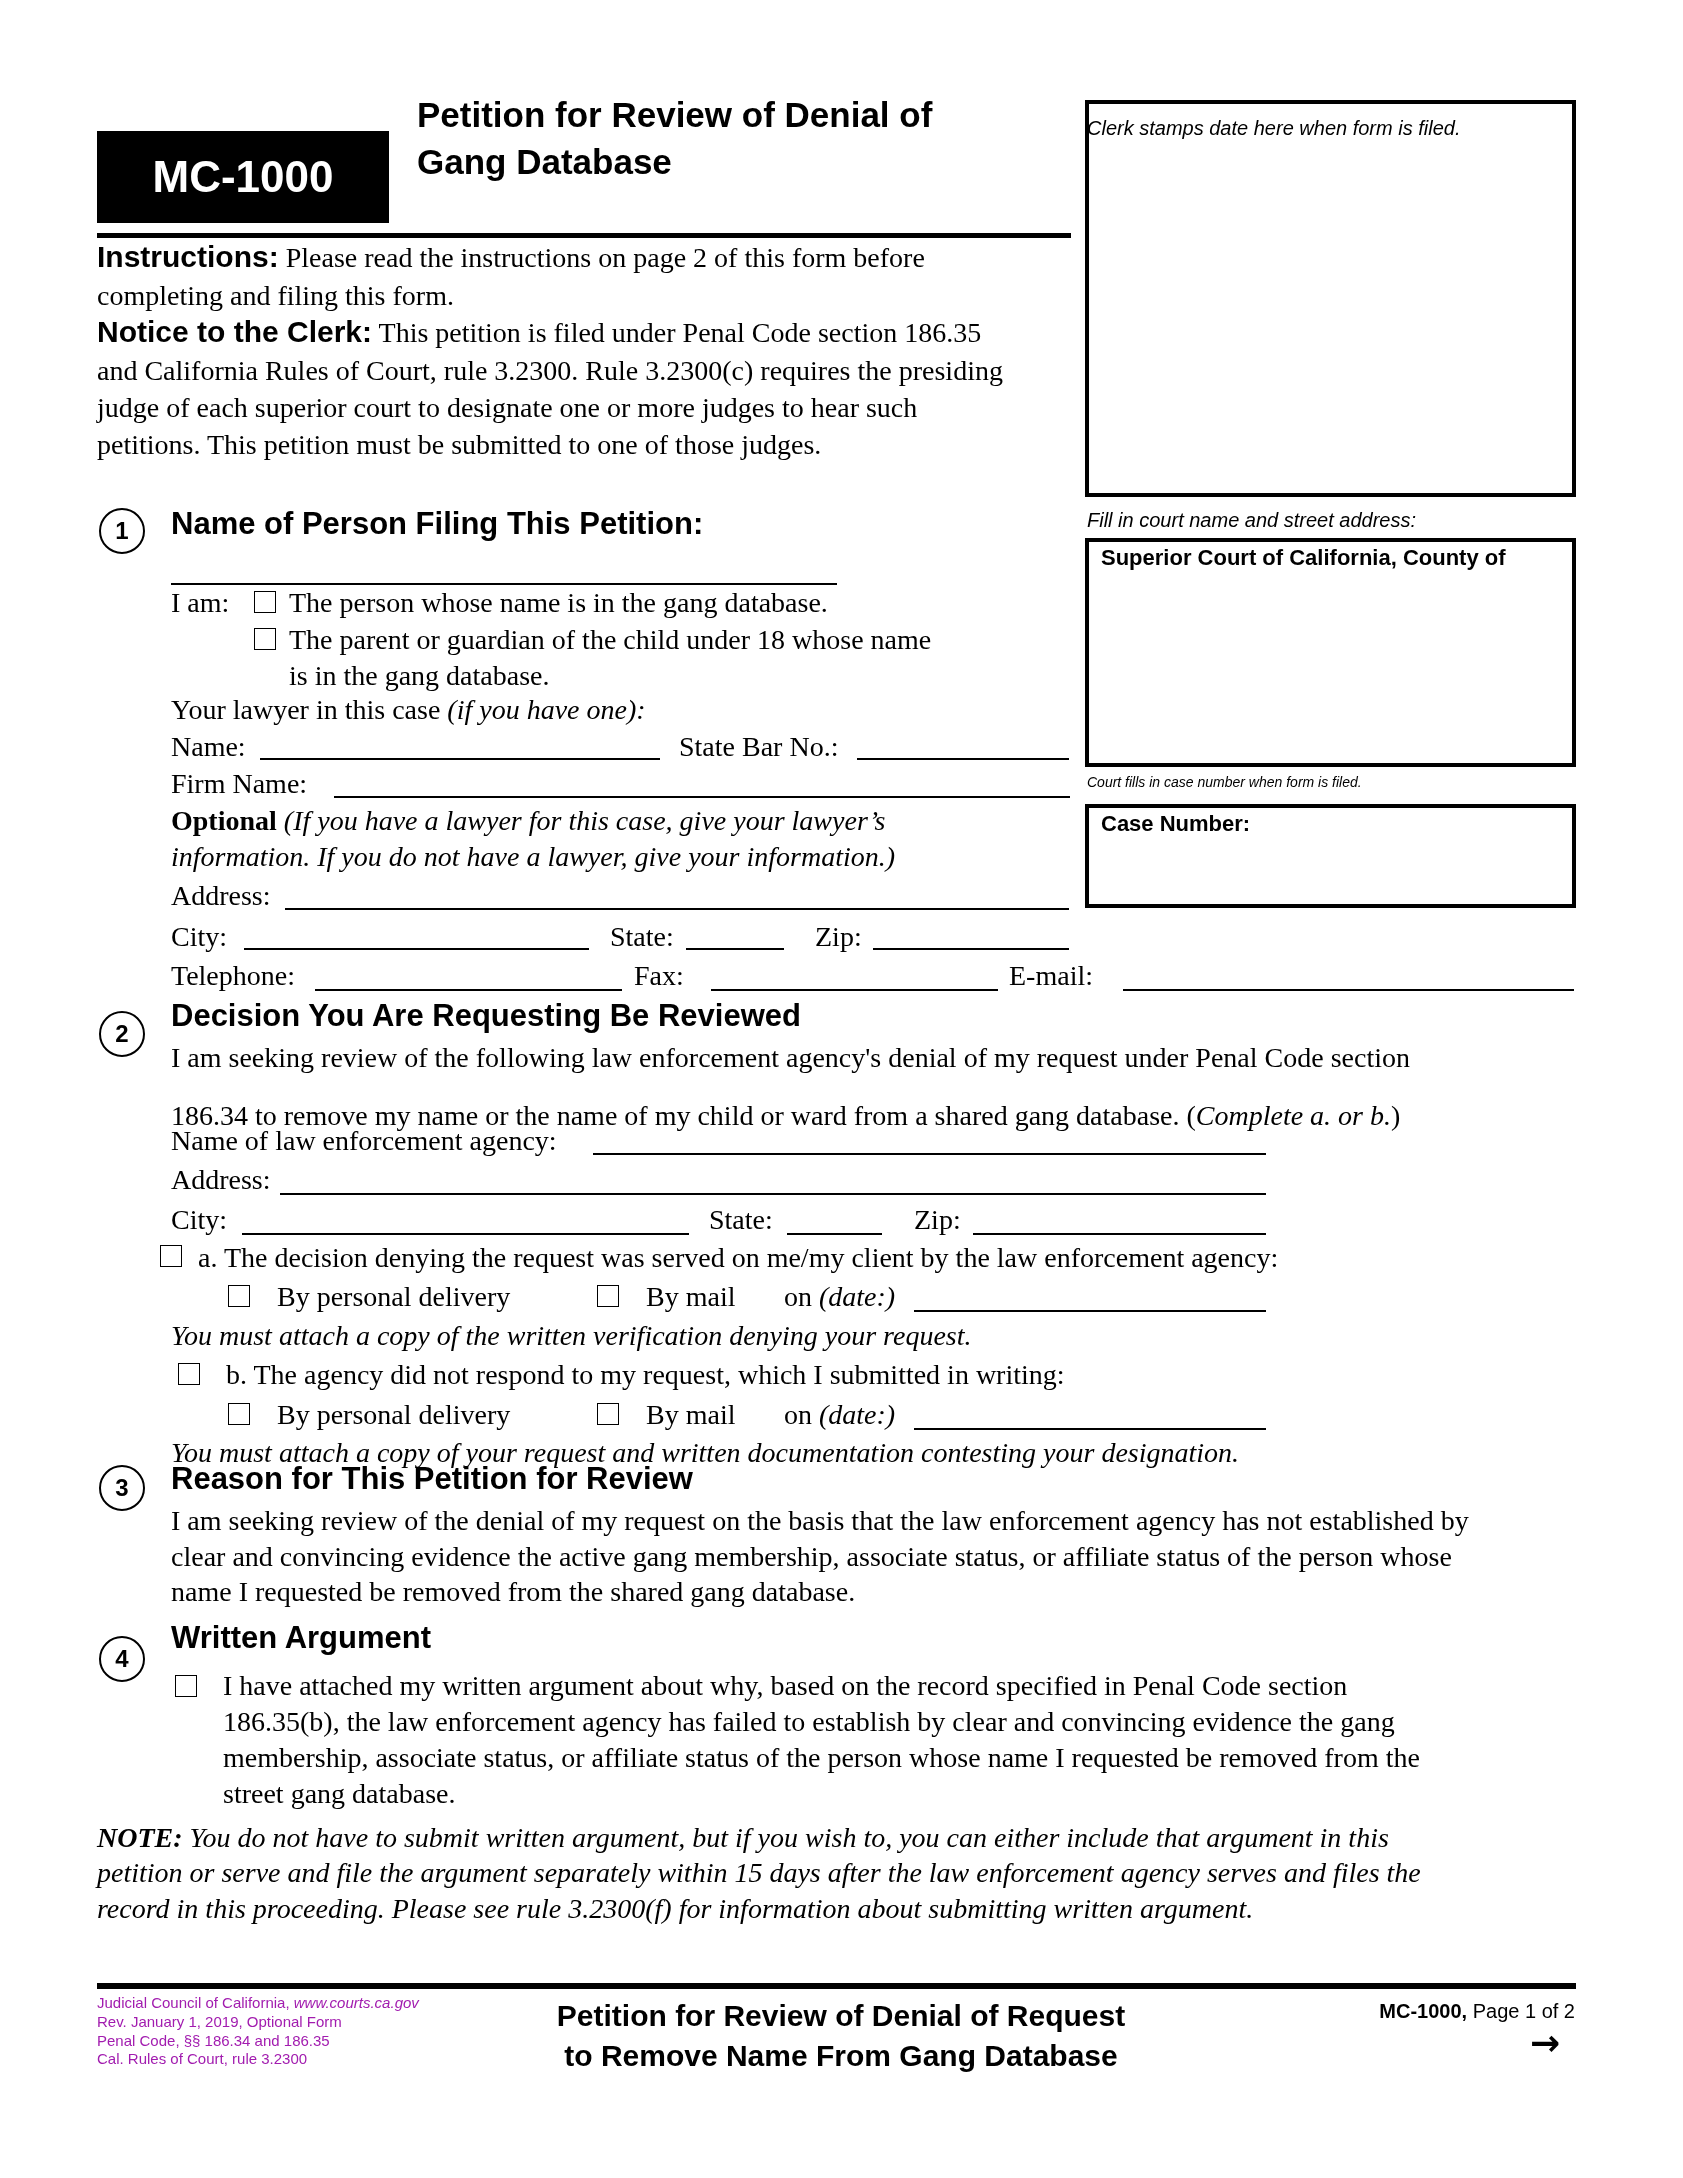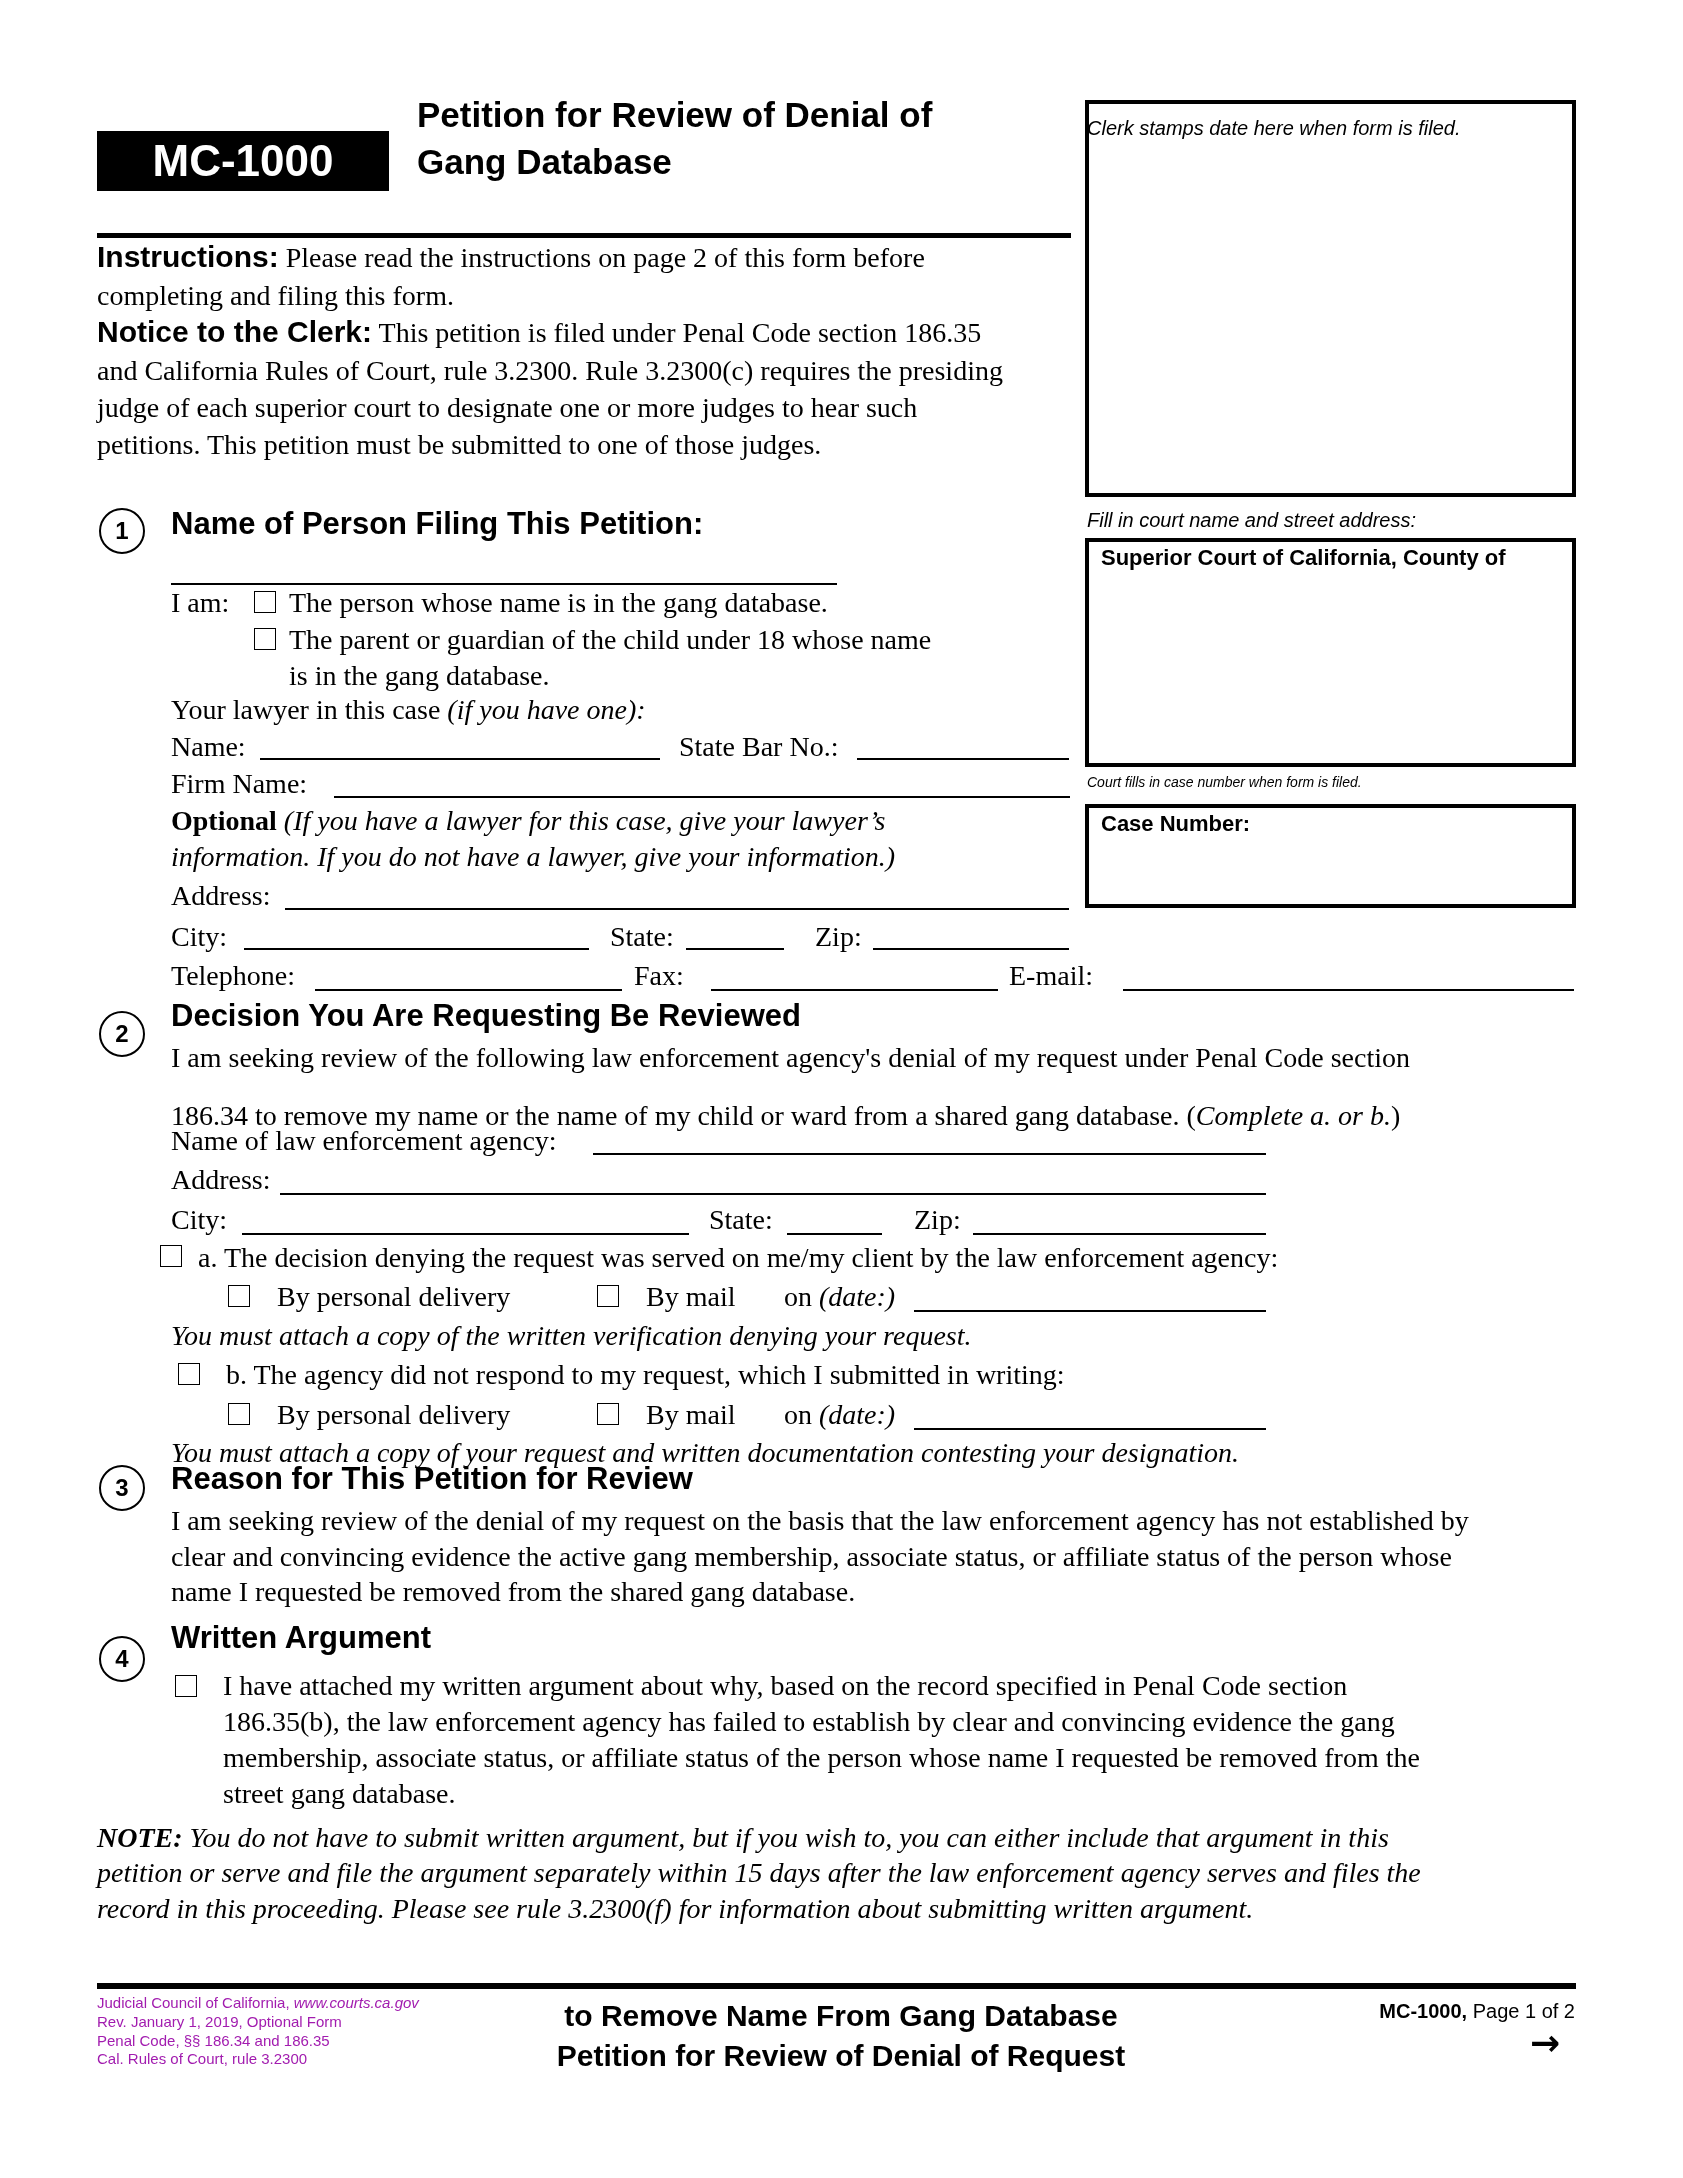--- a/index.html
+++ b/index.html
@@ -3,21 +3,21 @@
 <meta charset="utf-8">
 <style>
   html, body { margin:0; padding:0; background:#ffffff; }
   body { width:1683px; height:2178px; position:relative; overflow:hidden; color:#000; }
   .abs { position:absolute; }
   .sans { font-family:"Liberation Sans", sans-serif; }
   .serif { font-family:"Liberation Serif", serif; }
   .b { font-weight:bold; }
   .i { font-style:italic; }
 
-  #form-id-box { left:97px; top:131px; width:292px; height:60px; background:#000; color:#fff;
+  #form-id-box { left:97px; top:131px; width:292px; height:92px; background:#000; color:#fff;
     display:flex; align-items:center; justify-content:center; font-size:44px; font-weight:bold; }
   #title { left:417px; top:91px; font-size:35px; font-weight:bold; line-height:47px; }
   #header-rule { left:97px; top:233px; width:974px; height:5px; background:#000; }
 
   .box { border:4px solid #000; box-sizing:border-box; }
   #clerk-box { left:1085px; top:100px; width:491px; height:397px; }
   #clerk-label { left:1087px; top:117px; font-size:20px; }
   #court-label { left:1087px; top:509px; font-size:20px; }
   #court-box { left:1085px; top:538px; width:491px; height:229px; }
   #court-title { left:1101px; top:545px; font-size:22px; }
@@ -193,20 +193,20 @@
 <div class="abs serif txt i" style="left:97px;top:1890px;">record in this proceeding. Please see rule 3.2300(f) for information about submitting written argument.</div>
 
 <div id="footer-rule" class="abs"></div>
 <div class="abs foot-small" style="left:97px;top:1993px;">
   <span>Judicial Council of California, </span><span class="i">www.courts.ca.gov</span>
 </div>
 <div class="abs foot-small" style="left:97px;top:2012px;">Rev. January 1, 2019, Optional Form</div>
 <div class="abs foot-small" style="left:97px;top:2031px;">Penal Code, §§ 186.34 and 186.35</div>
 <div class="abs foot-small" style="left:97px;top:2049px;">Cal. Rules of Court, rule 3.2300</div>
 <div id="footer-title" class="abs">
+  <div>Petition for Review of Denial of Request</div>
   <div>to Remove Name From Gang Database</div>
-  <div>Petition for Review of Denial of Request</div>
 </div>
 <div id="footer-pg" class="abs">
   <span class="b">MC-1000,</span><span> Page 1 of 2</span>
 </div>
 <div id="footer-arrow" class="abs">→</div>
 
 
 </body></html>

